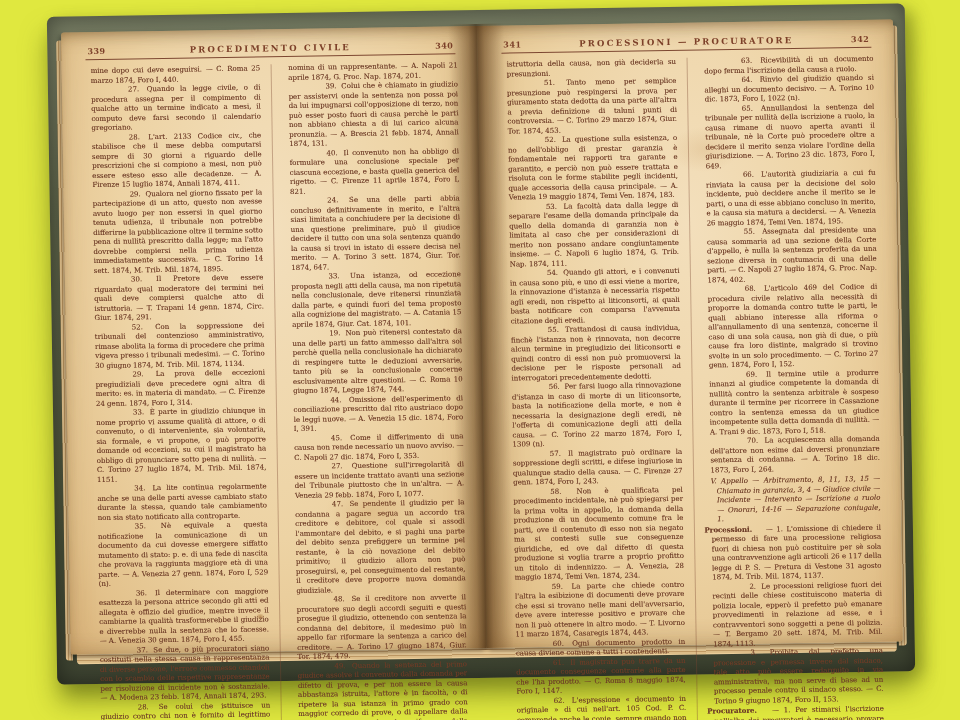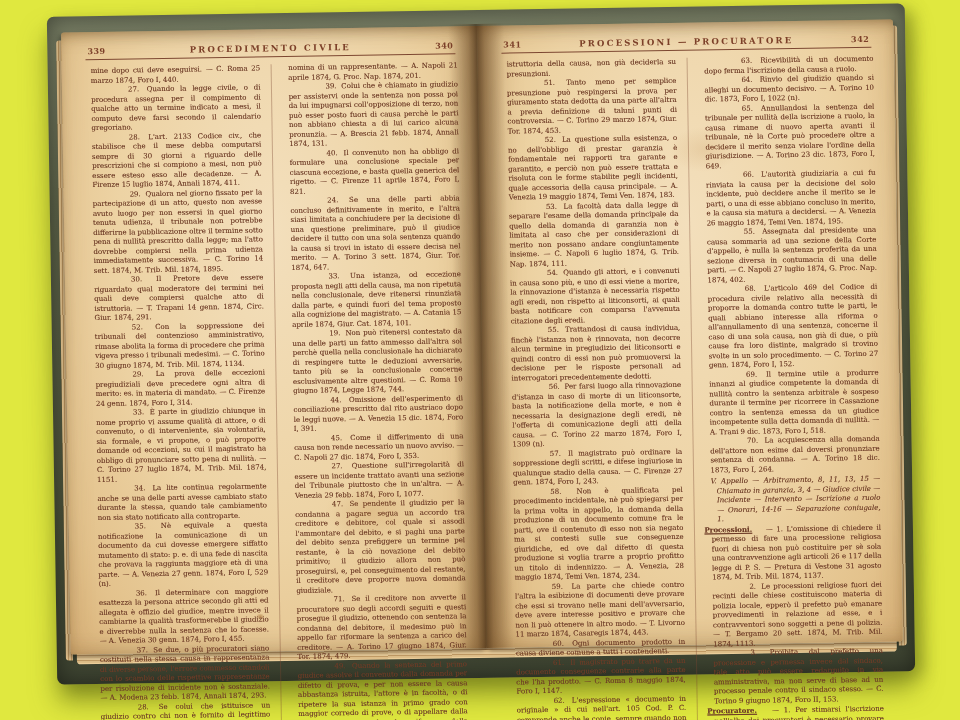--- a/index.html
+++ b/index.html
@@ -44,21 +44,21 @@
   
   .cols{display:flex;}
   .col{flex:1;min-width:0;}
   .col.c1{padding-right:10px;}
   .col.c2{padding-left:10px;border-left:1px solid rgba(124,71,49,.38);}
   p.item{margin:0;font-size:7px;line-height:9.5px;color:#6e3c27;text-align:justify;
         text-indent:-7px;padding-left:7px;text-shadow:0 0 .4px rgba(110,61,40,.55);}
   p.item .num{margin-right:2px;padding-left:44px;}
   p.item.cont{text-indent:0;}
   p.item.index{font-style:italic;padding-left:13px;text-indent:-6px;margin-top:2px;}
-  p.item .lead{font-weight:bold;margin-right:10px;text-decoration:underline;}
+  p.item .lead{font-weight:bold;margin-right:10px;}
 </style>
 </head>
 <body>
 
 <div class="photo">
   <div class="book">
     <div class="edge-left"></div>
     <div class="edge-right"></div>
     <div class="edge-bottom"></div>
 
@@ -207,21 +207,21 @@
                 <span class="txt">Questione sull'irregolarità di essere un incidente trattato avanti una sezione del Tribunale piuttosto che in un'altra. — A. Venezia 29 febb. 1874, Foro I, 1077.</span>
               </p>
 
               <p class="item">
                 <span class="num">47.</span>
                 
                 <span class="txt">Se pendente il giudizio per la condanna a pagare segua un accordo tra creditore e debitore, col quale si assodi l'ammontare del debito, e si paghi una parte del debito senza prefiggere un termine pel restante, è la ciò novazione del debito primitivo; il giudizio allora non può proseguirsi, e, pel conseguimento del restante, il creditore deve proporre nuova domanda giudiziale.</span>
               </p>
 
               <p class="item">
-                <span class="num">71.</span>
+                <span class="num">48.</span>
                 
                 <span class="txt">Se il creditore non avverte il procuratore suo degli accordi seguiti e questi prosegue il giudizio, ottenendo con sentenza la condanna del debitore, il medesimo può in appello far riformare la sentenza a carico del creditore. — A. Torino 17 giugno 1874, Giur. Tor. 1874, 479.</span>
               </p>
 
               <p class="item">
                 <span class="num">49.</span>
                 
                 <span class="txt">Quando la sentenza del primo giudice assolve il convenuto dalla domanda per difetto di prova, e per non essere la causa abbastanza istruita, l'attore è in facoltà, o di ripetere la sua istanza in primo grado con maggior corredo di prove, o di appellare dalla sentenza provocando la riforma della medesima col sussidio delle nuove prove richieste. — C. Firenze 3 agosto 1874, Eco Trib. Ven. 1874, 567.</span>
               </p>
 

